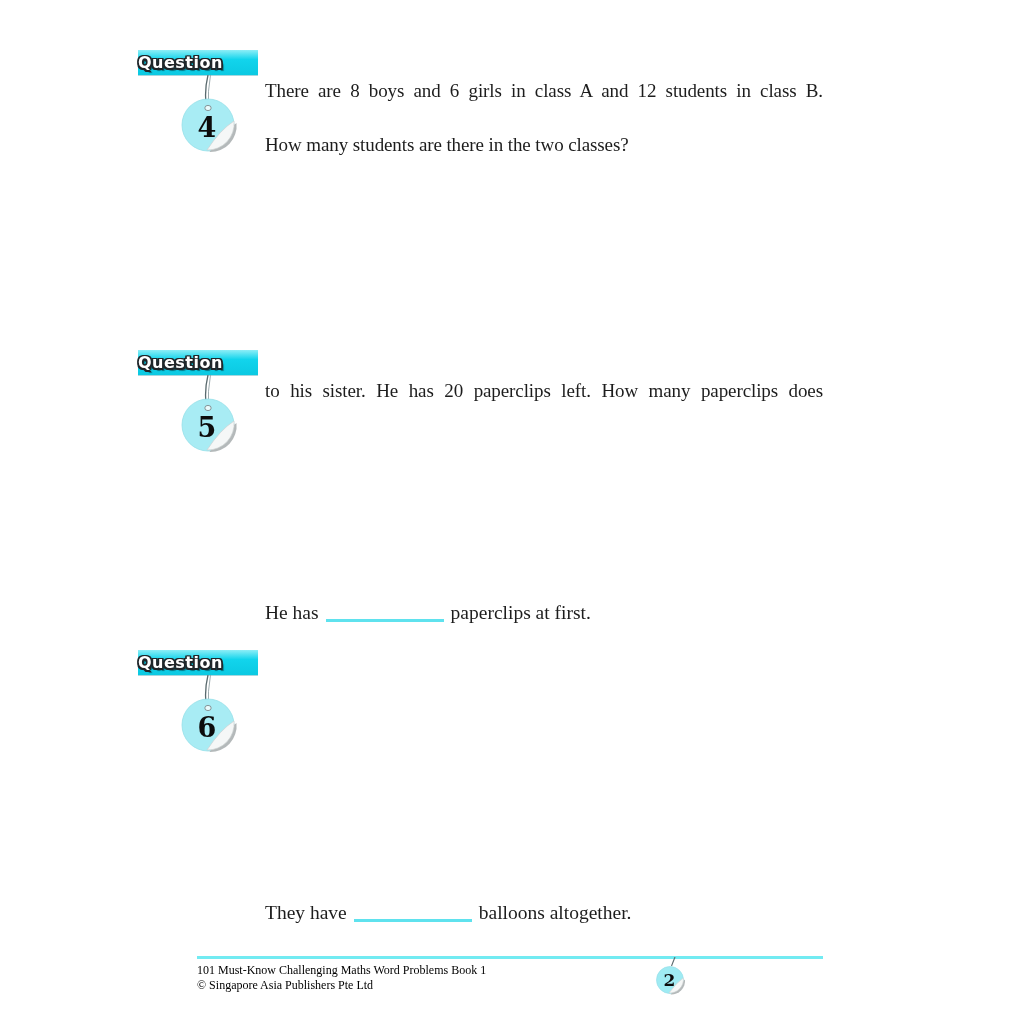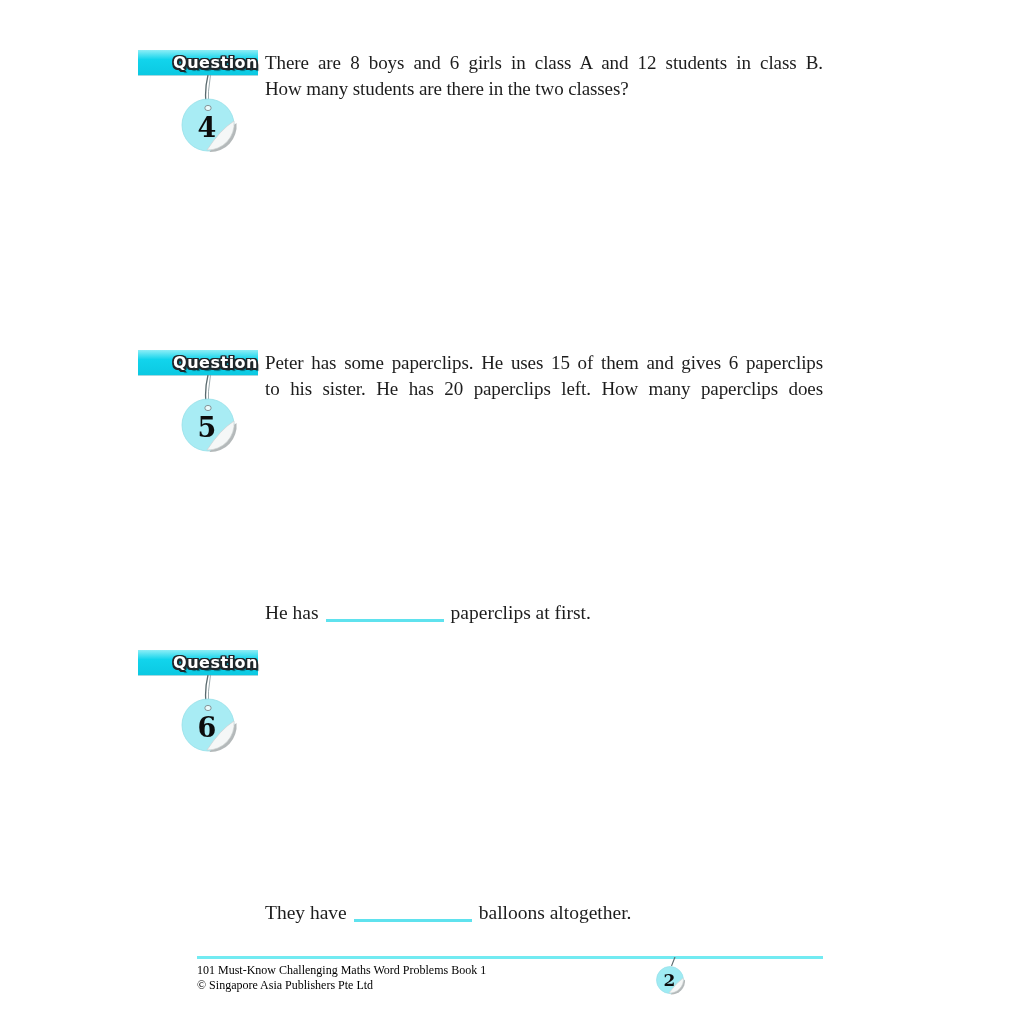--- a/index.html
+++ b/index.html
@@ -14,21 +14,21 @@
   }
   .qblock { position: absolute; left: 138px; width: 686px; height: 300px; }
   .qblock.q1 { top: 50px; }
   .qblock.q2 { top: 350px; }
   .qblock.q3 { top: 650px; }
 
   .banner {
     position: absolute; left: 0; top: 0;
     width: 120px; height: 25px;
     background: linear-gradient(180deg, #8deef7 0%, #12d4ec 38%, #0bc9e2 100%);
-    display: flex; align-items: center; justify-content: flex-end;
+    display: flex; align-items: center; justify-content: flex-start;
     box-shadow: 0 1px 0 rgba(0,140,160,0.35);
   }
   .banner-label {
     font-family: "DejaVu Sans", "Liberation Sans", sans-serif;
     font-weight: 800;
     font-size: 16px;
     letter-spacing: 0.5px;
     color: #ffffff;
     text-shadow:
       -1.5px -1.5px 0 #20262a, 1.5px -1.5px 0 #20262a,
@@ -45,21 +45,21 @@
     fill: #0c0c0c;
   }
 
   .qtext {
     position: absolute; left: 127px; top: 0;
     width: 558px;
     font-size: 19px;
     line-height: 25.5px;
     letter-spacing: -0.1px;
   }
-  .qline { white-space: normal; }
+  .qline { white-space: normal; margin-top: 28px; }
   .qline.just { text-align: justify; height: 25.5px; overflow: hidden; }
   .qline.just::after { content: ""; display: inline-block; width: 100%; }
 
   .answer-line {
     position: absolute; left: 127px; top: 252px;
     font-size: 19.5px;
     white-space: nowrap;
   }
   .blank {
     display: inline-block;
@@ -120,21 +120,20 @@
     <svg class="tag-svg" viewBox="0 0 68 84">
       <path d="M34,0 Q30,16 32.5,33" fill="none" stroke="#5a6a6e" stroke-width="1.3"></path>
       <path d="M36.5,0 Q33.5,16 34.5,33" fill="none" stroke="#93a3a6" stroke-width="0.9"></path>
       <circle cx="34" cy="50" r="26" fill="#a8ecf4" stroke="#96dfe9" stroke-width="0.8"></circle>
       <path d="M33,75 A26.3,26.3 0 0 0 60,46 Q46,55 33,75 Z" transform="translate(2.5,2)" fill="#b4b9ba"></path>
       <path d="M33,75 A26.3,26.3 0 0 0 60,46 Q46,55 33,75 Z" fill="#f5f7f7" stroke="#ccd1d1" stroke-width="0.7"></path>
       <ellipse cx="34" cy="33" rx="3.2" ry="2.6" fill="#e9fbfd" stroke="#7e8a8c" stroke-width="0.9"></ellipse>
       <text class="tag-number" x="33" y="62" text-anchor="middle">5</text>
     </svg>
     <div class="qtext">
-      <div class="qline just">Peter has some paperclips. He uses 15 of them and gives 6 paperclips</div>
       <div class="qline just">to his sister. He has 20 paperclips left. How many paperclips does</div>
     </div>
     <div class="answer-line">
       <span>He has</span><span class="blank"></span><span>paperclips at first.</span>
     </div>
   </div>
 
   <div class="qblock q3">
     <div class="banner">
       <span class="banner-label">Question</span>

